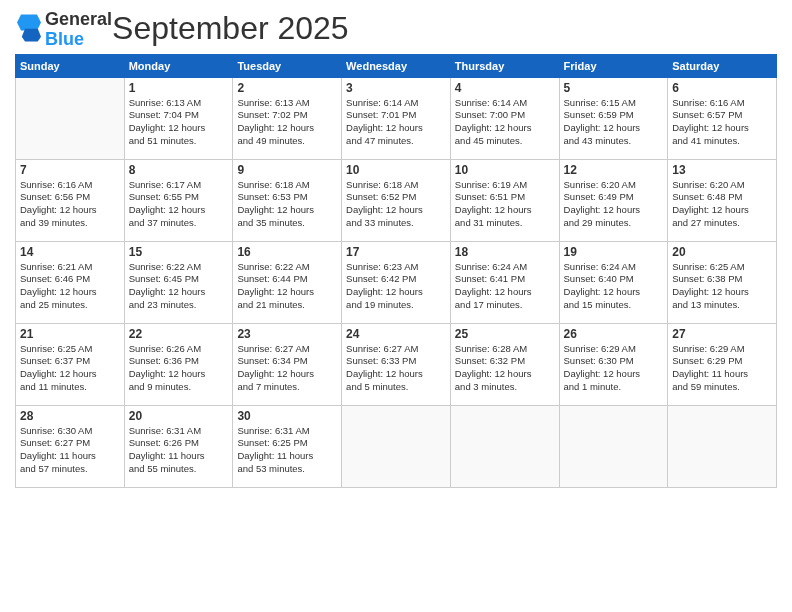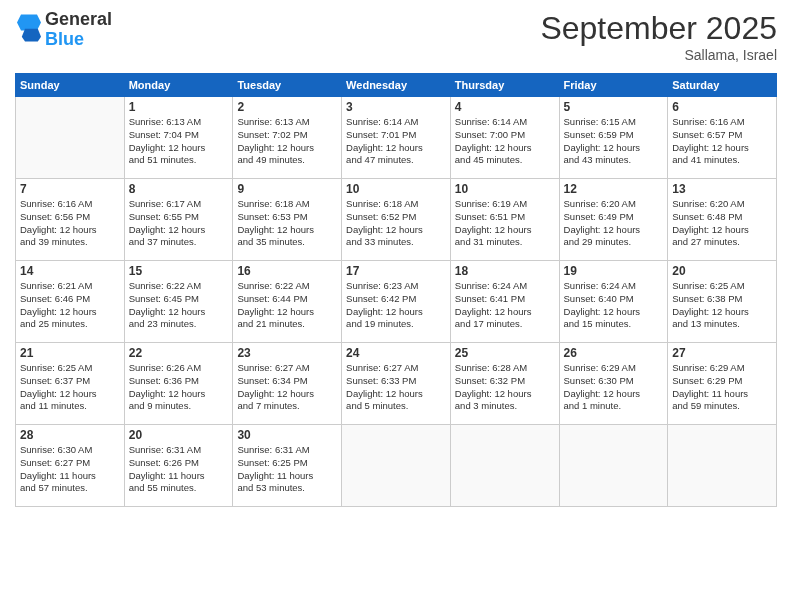--- a/index.html
+++ b/index.html
@@ -11,23 +11,22 @@
       overflow: hidden;
     }
     .page {
       width: 792px;
       height: 612px;
       background: #fff;
       padding: 10px 15px 10px 15px;
     }
     .header {
       display: flex;
-      justify-content: space-between;
       align-items: flex-start;
-      margin-bottom: 10px;
+      margin-bottom: 4px;
     }
     .logo {
       display: flex;
       align-items: center;
     }
     .logo-text {
       font-size: 18px;
       font-weight: bold;
       line-height: 1.1;
     }
@@ -102,21 +101,20 @@
       </div>
       <div style="margin-left:4px;">
         <div class="logo-text">
           <span class="logo-general">General</span><br>
           <span class="logo-blue">Blue</span>
         </div>
       </div>
     </div>
     <div class="title-block">
       <div class="month-title">September 2025</div>
-      <div class="location">Sallama, Israel</div>
     </div>
   </div>
 
   <table class="calendar">
     <thead>
       <tr>
         <th>Sunday</th>
         <th>Monday</th>
         <th>Tuesday</th>
         <th>Wednesday</th>

